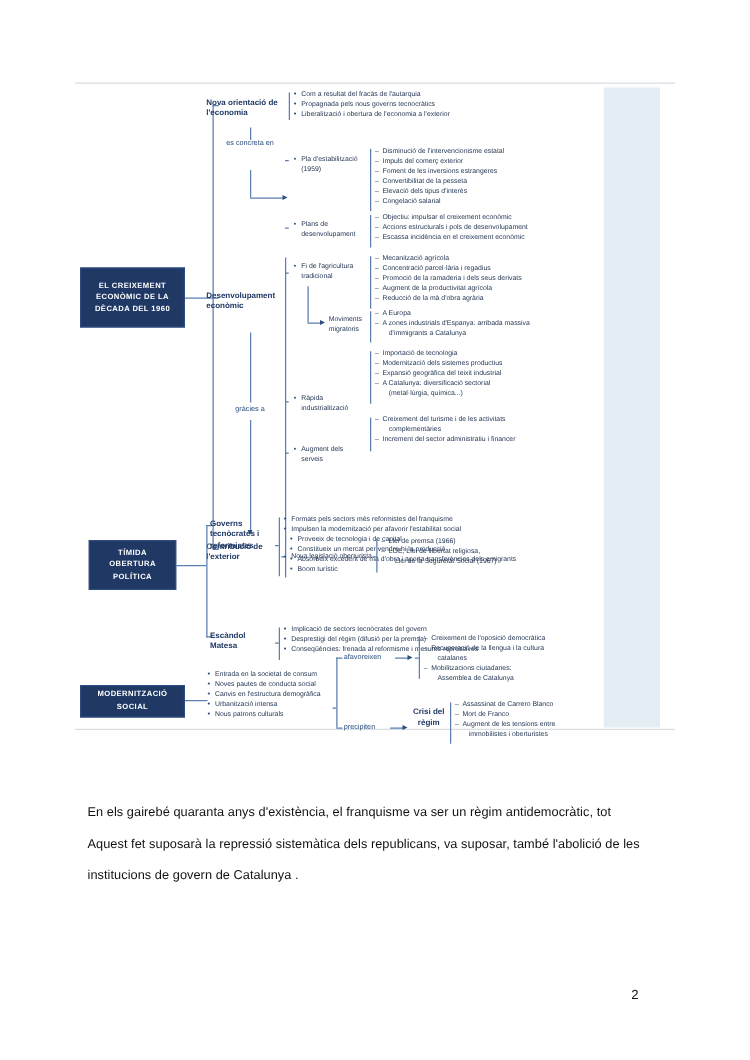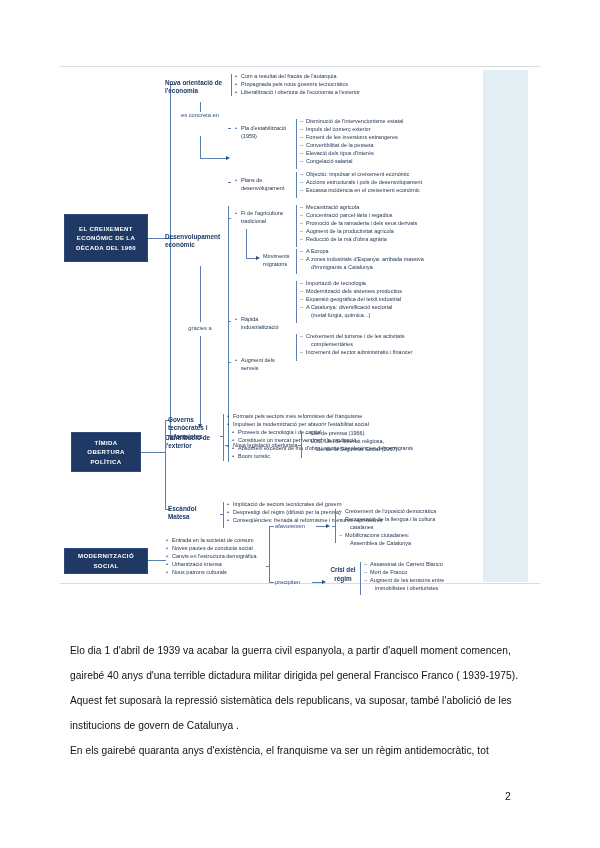--- a/index.html
+++ b/index.html
@@ -387,20 +387,19 @@
     <div class="blk dash" id="list-crisi" style="left:304px; top:494px;">
         <div class="li">Assassinat de Carrero Blanco</div>
         <div class="li">Mort de Franco</div>
         <div class="li">Augment de les tensions entre</div>
         <div class="li cont">immobilistes i oberturistes</div>
       </div>
 
   </div>
 
   <div id="body-text">
-    <p class="para">Elo dia 1 d'abril de 1939 va acabar la guerra civil espanyola, a partir d'aquell moment comencen, gairebé 40 anys d'una terrible dictadura militar dirigida pel general Francisco Franco ( 1939-1975).</p>
+    <p class="para">En els gairebé quaranta anys d'existència, el franquisme va ser un règim antidemocràtic, tot</p>
     <p class="para">Aquest fet suposarà la repressió sistemàtica dels republicans, va suposar, també l'abolició de les institucions de govern de Catalunya .</p>
-    <p class="para">En els gairebé quaranta anys d'existència, el franquisme va ser un règim antidemocràtic, tot</p>
   </div>
 
   <div id="page-number">2</div>
 
 </div>
 
 </body></html>

